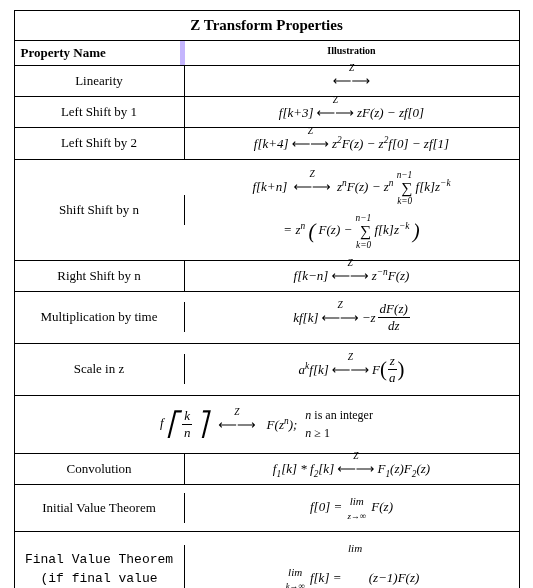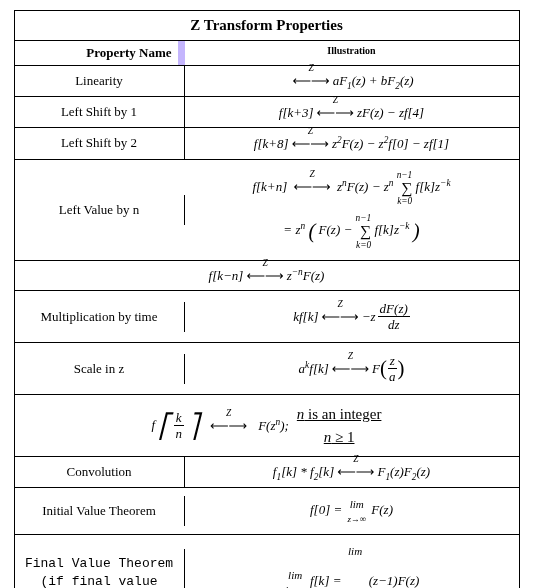--- a/index.html
+++ b/index.html
@@ -23,22 +23,22 @@
       padding: 6px 4px;
       border-bottom: 1.5px solid #000;
     }
     .col-headers {
       display: flex;
       border-bottom: 1.5px solid #000;
     }
     .col-prop {
       width: 170px;
       min-width: 170px;
-      border-right: 7px solid #c4b5fd;
-      text-align: right;
+      border-right: 5px solid #c4b5fd;
+      text-align: left;
       font-weight: bold;
       padding: 4px 6px;
       font-size: 13px;
     }
     .col-illus {
       flex: 1;
       text-align: center;
       font-weight: bold;
       padding: 4px 6px;
       font-size: 10px;
@@ -119,73 +119,71 @@
       flex-direction: column;
       align-items: center;
       gap: 3px;
     }
     .two-col {
       display: flex;
       align-items: center;
       gap: 8px;
     }
     .note-text {
-      font-size: 15px;
+      font-size: 12px;
       font-style: normal;
-      text-align: center;
-      text-decoration: underline;
+      text-align: left;
     }
   </style>
 </head>
 <body>
 
 <div class="table-wrapper">
   <div class="table-title">Z Transform Properties</div>
   <div class="col-headers">
     <div class="col-prop">Property Name</div>
     <div class="col-illus">Illustration</div>
   </div>
 
   <div class="row">
     <div class="prop-cell">Linearity</div>
     <div class="illus-cell">
       <span style="margin:0 3px; position:relative; display:inline-block;">
         <span style="font-style:italic; font-size:0.72em; position:absolute; top:-10px; left:50%; transform:translateX(-50%);">Z</span>
         <span>⟵⟶</span>
       </span>
-      <span class="math">aF<sub>1</sub>(z) + bF<sub>2</sub>(z)</span>
     </div>
   </div>
 
   <div class="row">
     <div class="prop-cell">Left Shift by 1</div>
     <div class="illus-cell">
       <span class="math">f[k+3]</span>
       <span style="margin:0 3px; position:relative; display:inline-block;">
         <span style="font-style:italic; font-size:0.72em; position:absolute; top:-10px; left:50%; transform:translateX(-50%);">Z</span>
         <span>⟵⟶</span>
       </span>
-      <span class="math">zF(z) − zf[4]</span>
+      <span class="math">zF(z) − zf[0]</span>
     </div>
   </div>
 
   <div class="row">
     <div class="prop-cell">Left Shift by 2</div>
     <div class="illus-cell">
-      <span class="math">f[k+8]</span>
+      <span class="math">f[k+4]</span>
       <span style="margin:0 3px; position:relative; display:inline-block;">
         <span style="font-style:italic; font-size:0.72em; position:absolute; top:-10px; left:50%; transform:translateX(-50%);">Z</span>
         <span>⟵⟶</span>
       </span>
       <span class="math">z<sup>2</sup>F(z) − z<sup>2</sup>f[0] − zf[1]</span>
     </div>
   </div>
 
   <div class="row" style="min-height:80px;">
-    <div class="prop-cell">Left Value by n</div>
+    <div class="prop-cell">Shift Shift by n</div>
     <div class="illus-cell tall">
       <div class="two-part">
         <div>
           <span class="math">f[k+n]</span>
           <span style="margin:0 3px; position:relative; display:inline-block;">
             <span style="font-style:italic; font-size:0.72em; position:absolute; top:-10px; left:50%; transform:translateX(-50%);">Z</span>
             <span>⟵⟶</span>
           </span>
           <span class="math">z<sup>n</sup>F(z) − z<sup>n</sup></span>
           <span class="math">
@@ -209,20 +207,21 @@
             </span>
             f[k]z<sup>−k</sup>
             <span class="big-paren">)</span>
           </span>
         </div>
       </div>
     </div>
   </div>
 
   <div class="row">
+    <div class="prop-cell">Right Shift by n</div>
     <div class="illus-cell">
       <span class="math">f[k−n]</span>
       <span style="margin:0 3px; position:relative; display:inline-block;">
         <span style="font-style:italic; font-size:0.72em; position:absolute; top:-10px; left:50%; transform:translateX(-50%);">Z</span>
         <span>⟵⟶</span>
       </span>
       <span class="math">z<sup>−n</sup>F(z)</span>
     </div>
   </div>
 

